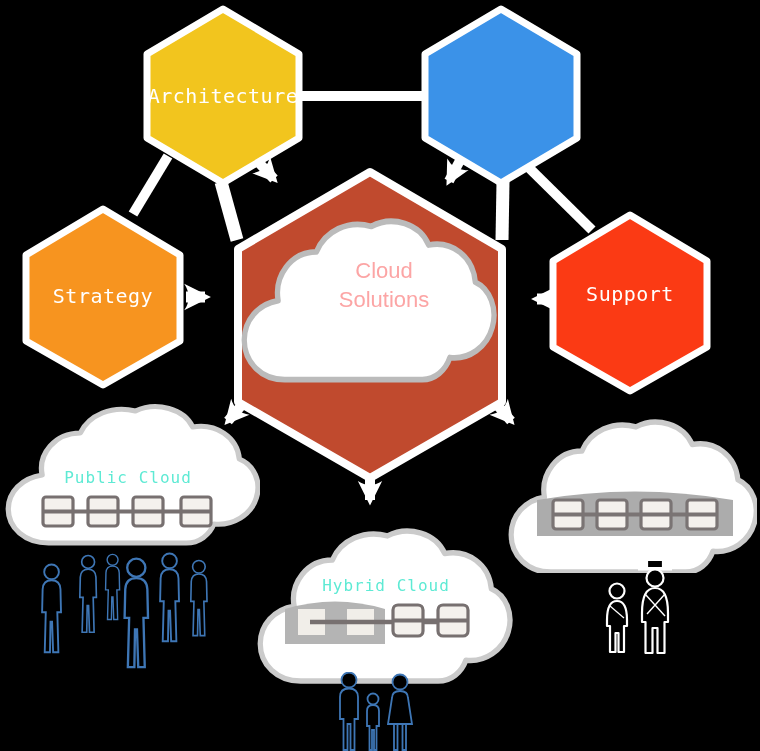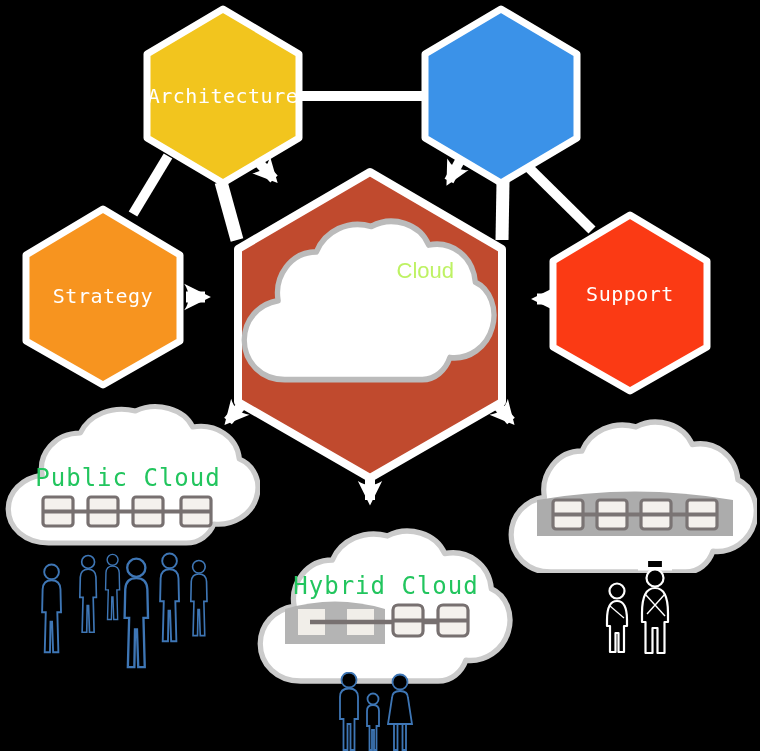--- a/index.html
+++ b/index.html
@@ -7,27 +7,27 @@
     position:relative;width:760px;height:751px;background:#000;overflow:hidden;
     font-family:"DejaVu Sans Mono",monospace;
     padding-left:35px;
   }
   .stage svg{position:absolute;display:block;}
   .hex-label{
     position:absolute;width:200px;text-align:center;color:#fff;
     font-size:20px;line-height:24px;letter-spacing:0.5px;white-space:nowrap;
   }
   .cloud-label{
-    position:absolute;width:220px;text-align:center;color:#22c55e;
-    font-size:24px;line-height:24px;letter-spacing:1px;white-space:nowrap;
+    position:absolute;width:220px;text-align:center;color:#5eead4;
+    font-size:16px;line-height:24px;letter-spacing:1px;white-space:nowrap;
   }
   .center-text{
     position:absolute;left:314px;top:256px;width:140px;
     font-family:"Liberation Sans",sans-serif;font-size:22px;line-height:29px;
-    color:#bef264;text-align:right;
+    color:#fca5a5;text-align:center;
   }
 </style>
 </head>
 <body>
 
 <div class="stage">
 
   <svg style="left:2px;top:396px" width="258" height="150" viewBox="0 0 258 150">
     <path d="M 42 141 C 20 141 4 126 4 107 C 4 90 17 76 36 73 C 32 52 48 31 72 31 C 80 13 102 3 124 9 C 144 -1 170 7 178 25 C 200 21 220 35 222 57 C 236 63 243 80 238 96 C 233 113 216 124 198 122 C 194 133 184 141 172 141 Z" transform="translate(2,6) scale(1.06,1.0)" fill="#FFFFFF" stroke="#CBCBCB" stroke-width="5" stroke-linejoin="round"></path>
     <g stroke="#777070" fill="#F4F1ED" stroke-width="3.2">
@@ -155,20 +155,21 @@
 
   <div class="hex-label" style="left:123px;top:84px">Architecture</div>
 
 
   <div class="hex-label" style="left:3px;top:284px">Strategy</div>
 
   <div class="hex-label" style="left:530px;top:282px">Support</div>
 
   <div class="center-text">
     <div>Cloud</div>
+    <div>Solutions</div>
   </div>
 
   <div class="cloud-label" style="left:18px;top:466px">Public Cloud</div>
 
 
   <div class="cloud-label" style="left:276px;top:574px">Hybrid Cloud</div>
 
 </div>
 
 </body></html>

